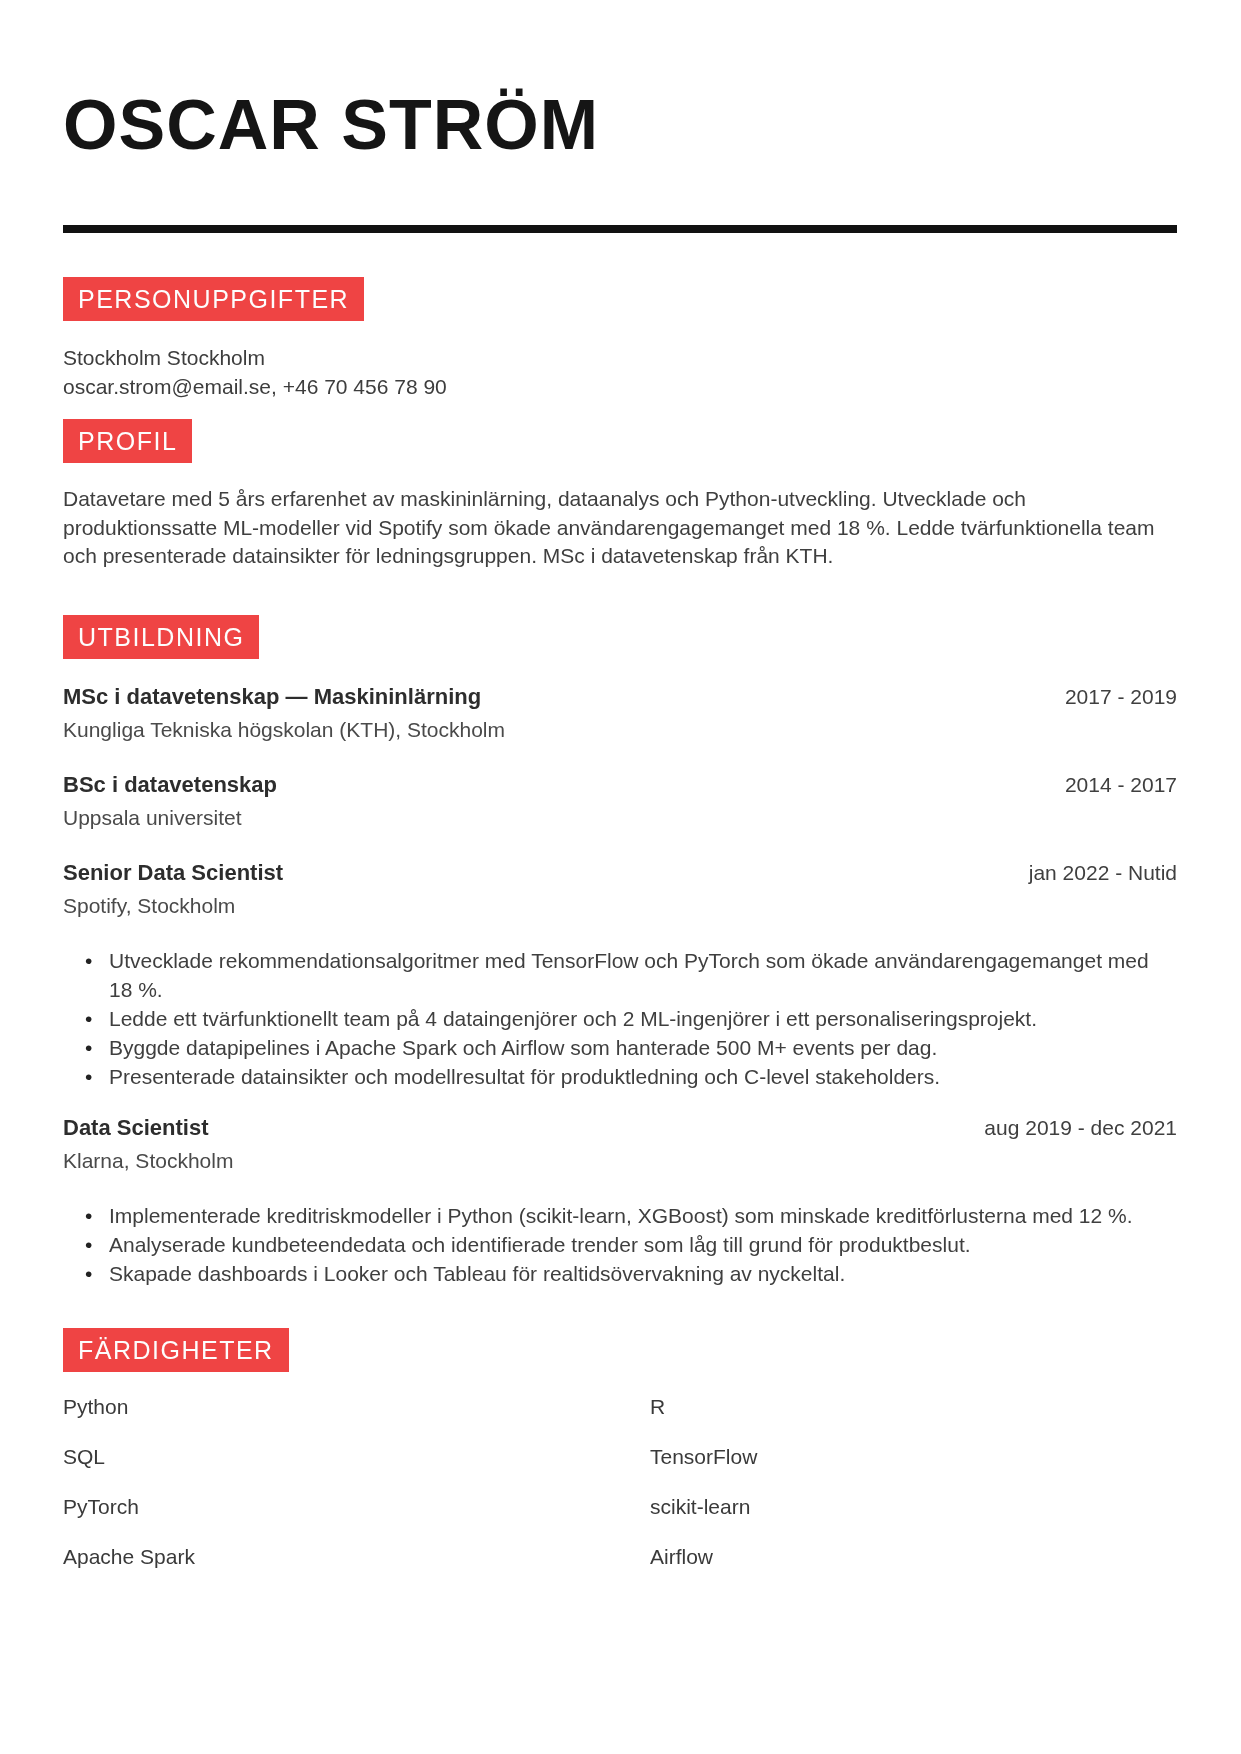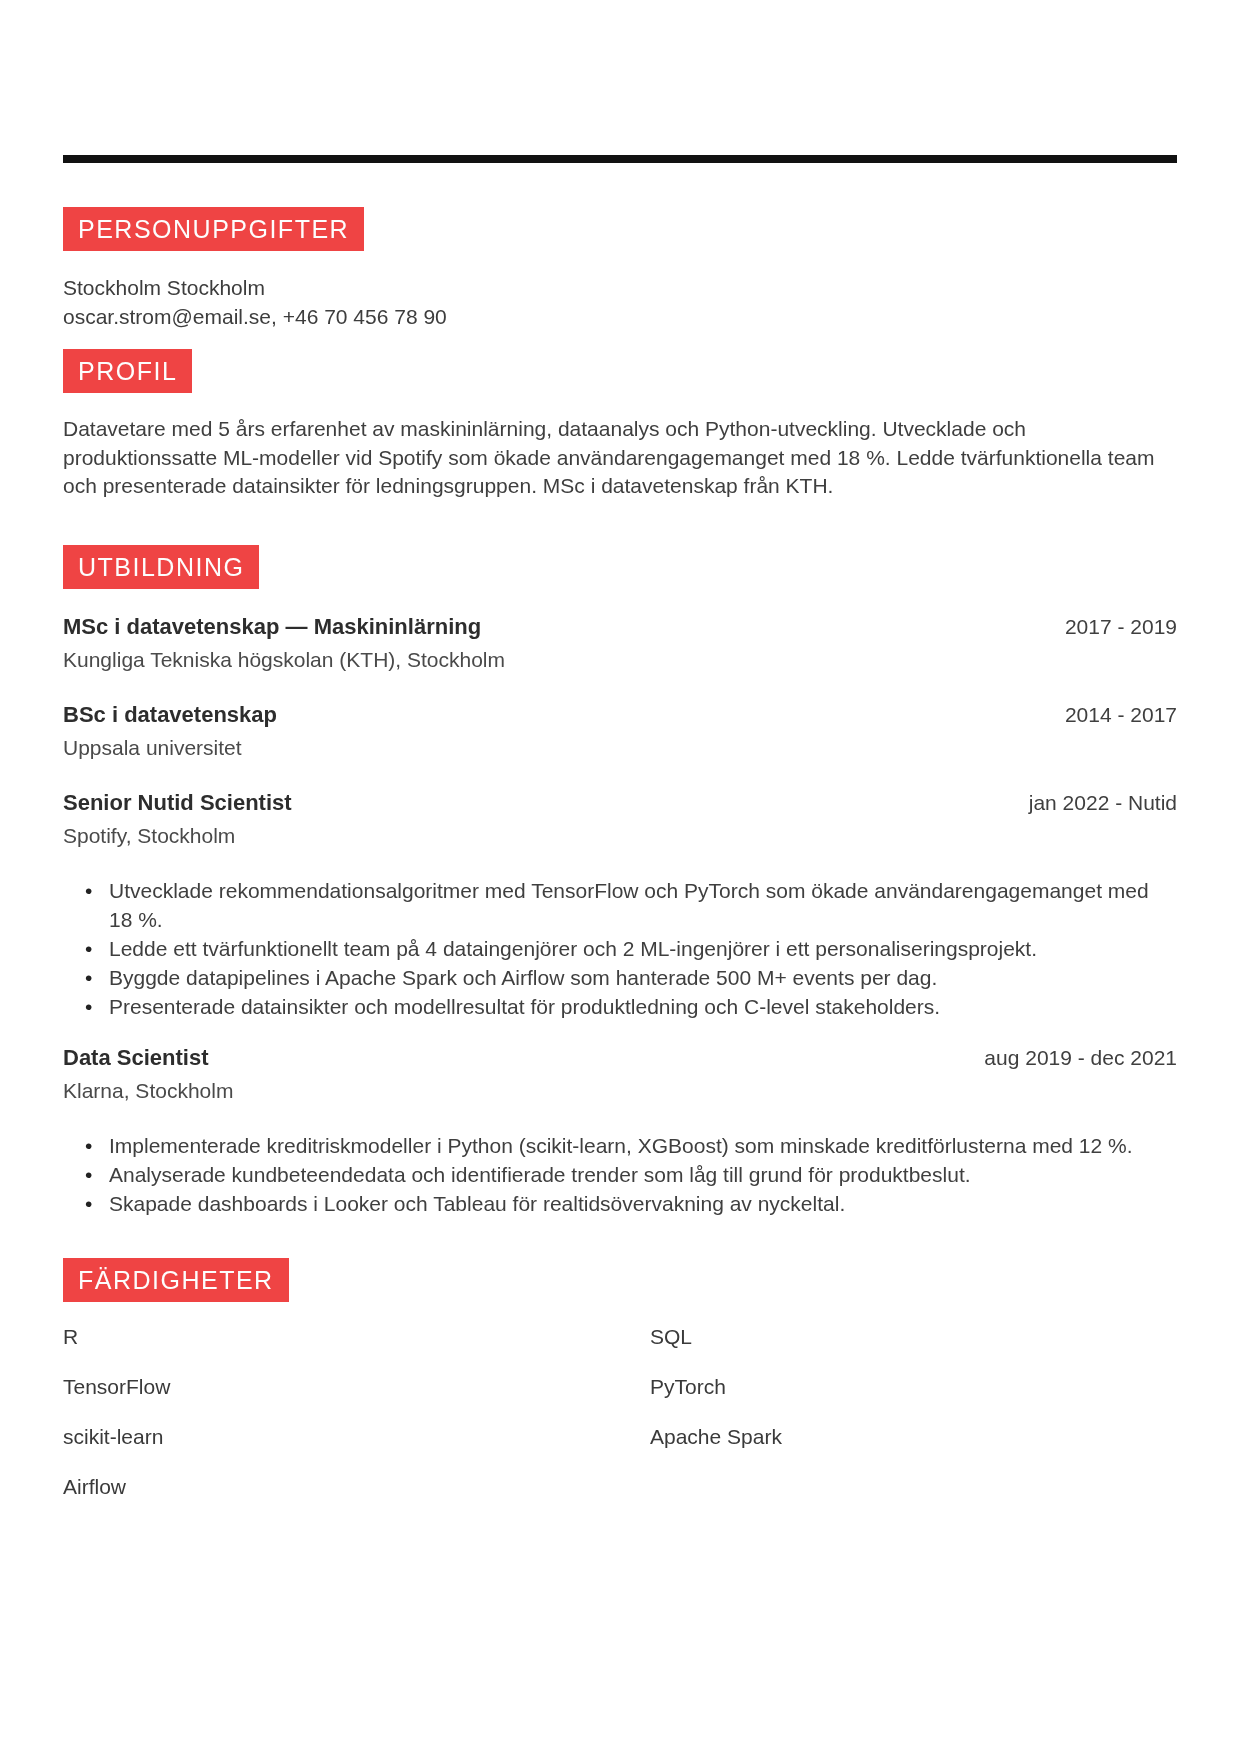--- a/index.html
+++ b/index.html
@@ -122,20 +122,21 @@
     font-size: 21px;
     line-height: 28px;
     color: #3a3a3a;
   }
 </style>
 </head>
 <body>
 
 <div class="page">
 
+  <h1 class="name">OSCAR STRÖM</h1>
 
   <div class="divider"></div>
 
   <div class="section-personal">
     <span class="chip">PERSONUPPGIFTER</span>
     <div class="contact">
       <div>Stockholm Stockholm</div>
       <div>oscar.strom@email.se, +46 70 456 78 90</div>
     </div>
   </div>
@@ -162,21 +163,21 @@
         <span class="entry-dates">2014 - 2017</span>
       </div>
       <div class="entry-sub">Uppsala universitet</div>
     </div>
   </div>
 
   <div class="section-experience">
 
     <div class="job">
       <div class="entry-head">
-        <span class="entry-title">Senior Nutid Scientist</span>
+        <span class="entry-title">Senior Data Scientist</span>
         <span class="entry-dates">jan 2022 - Nutid</span>
       </div>
       <div class="entry-sub">Spotify, Stockholm</div>
       <ul class="bullets">
         <li>Utvecklade rekommendationsalgoritmer med TensorFlow och PyTorch som ökade användarengagemanget med 18 %.</li>
         <li>Ledde ett tvärfunktionellt team på 4 dataingenjörer och 2 ML-ingenjörer i ett personaliseringsprojekt.</li>
         <li>Byggde datapipelines i Apache Spark och Airflow som hanterade 500 M+ events per dag.</li>
         <li>Presenterade datainsikter och modellresultat för produktledning och C-level stakeholders.</li>
       </ul>
     </div>
@@ -191,20 +192,21 @@
         <li>Implementerade kreditriskmodeller i Python (scikit-learn, XGBoost) som minskade kreditförlusterna med 12 %.</li>
         <li>Analyserade kundbeteendedata och identifierade trender som låg till grund för produktbeslut.</li>
         <li>Skapade dashboards i Looker och Tableau för realtidsövervakning av nyckeltal.</li>
       </ul>
     </div>
   </div>
 
   <div class="section-skills">
     <span class="chip">FÄRDIGHETER</span>
     <div class="skills-grid">
+      <div>Python</div>
       <div>R</div>
       <div>SQL</div>
       <div>TensorFlow</div>
       <div>PyTorch</div>
       <div>scikit-learn</div>
       <div>Apache Spark</div>
       <div>Airflow</div>
     </div>
   </div>
 

